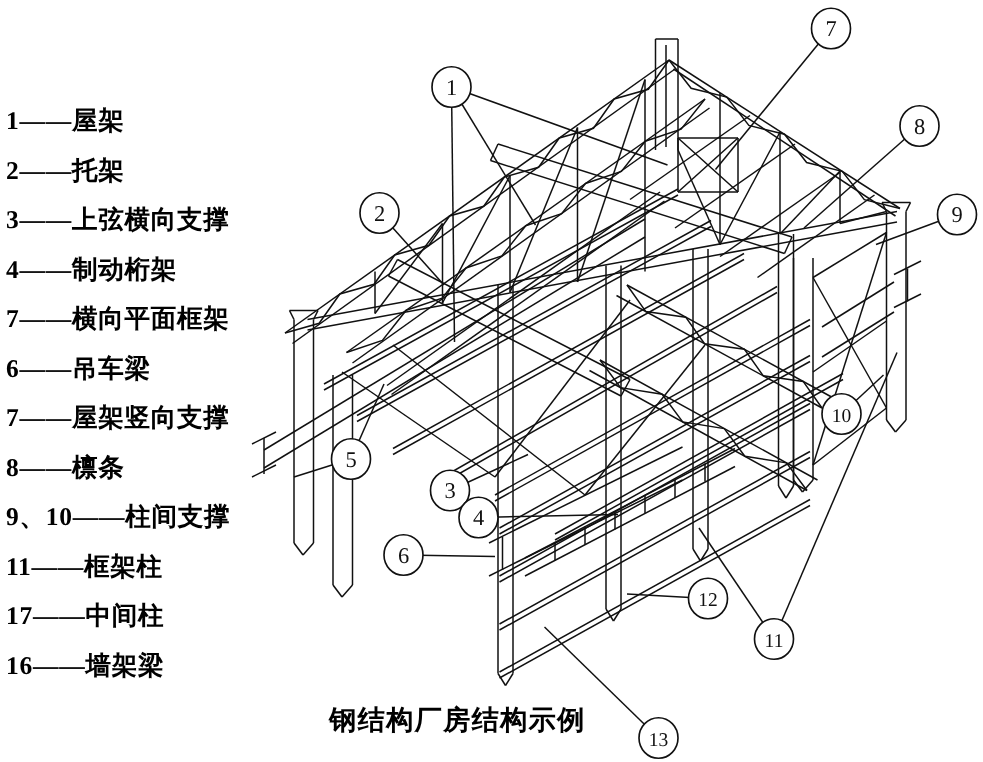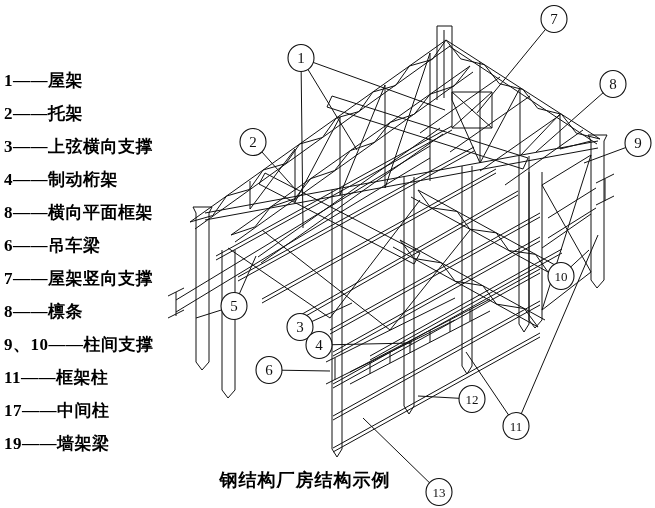--- a/index.html
+++ b/index.html
@@ -223,24 +223,24 @@
         <ellipse cx="439" cy="492" rx="13" ry="13.5" class="callout-circle"></ellipse>
         <text x="439" y="497" class="callout-num" font-size="13">13</text>
       </g>
   </svg>
 
   <div id="legend">
       <div class="legend-item">1——屋架</div>
       <div class="legend-item">2——托架</div>
       <div class="legend-item">3——上弦横向支撑</div>
       <div class="legend-item">4——制动桁架</div>
-      <div class="legend-item">8——横向平面框架</div>
+      <div class="legend-item">7——横向平面框架</div>
       <div class="legend-item">6——吊车梁</div>
       <div class="legend-item">7——屋架竖向支撑</div>
       <div class="legend-item">8——檩条</div>
       <div class="legend-item">9、10——柱间支撑</div>
       <div class="legend-item">11——框架柱</div>
       <div class="legend-item">17——中间柱</div>
-      <div class="legend-item">19——墙架梁</div>
+      <div class="legend-item">16——墙架梁</div>
     </div>
 
   <div id="caption">钢结构厂房结构示例</div>
 </div>
 
 </body></html>

